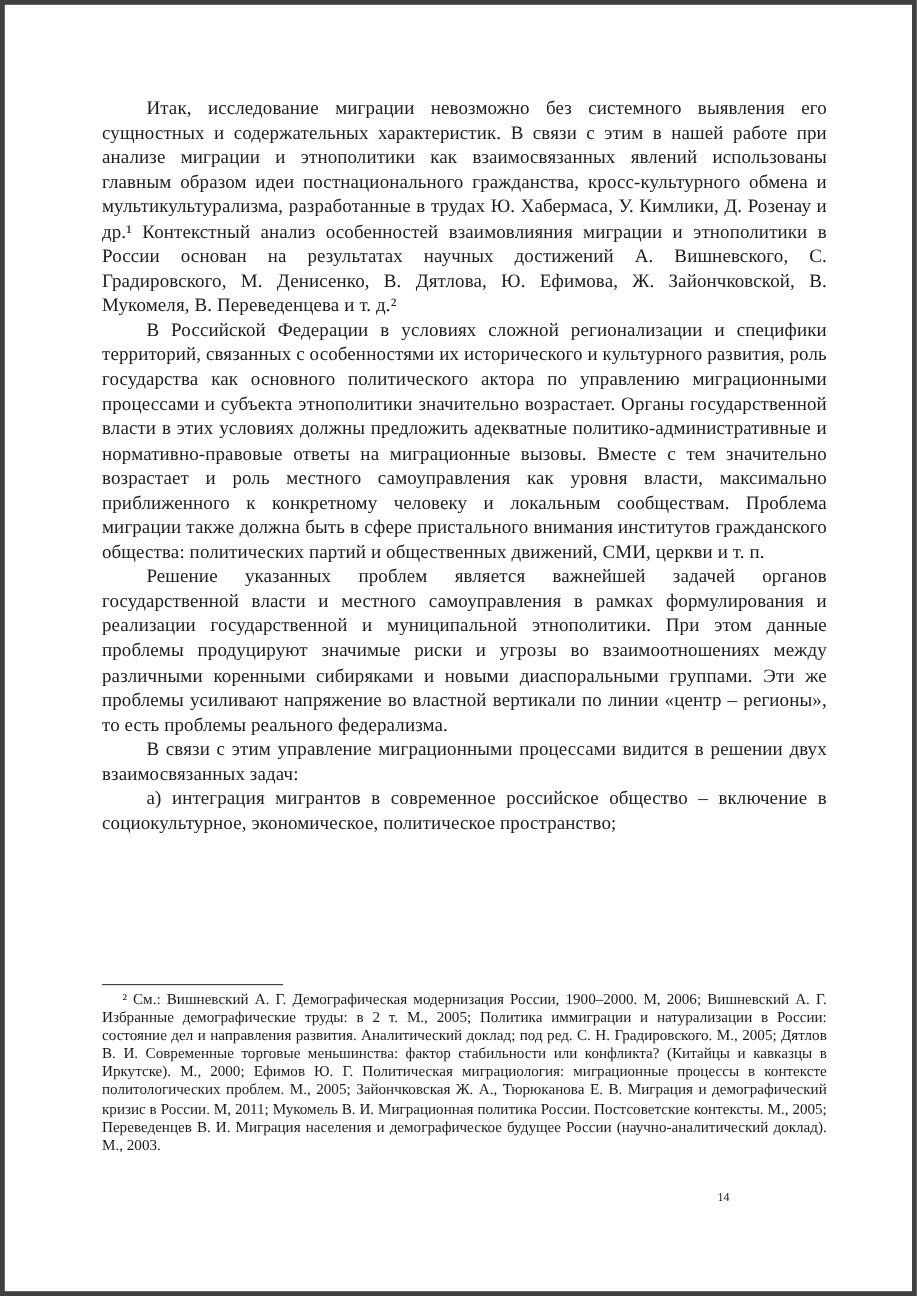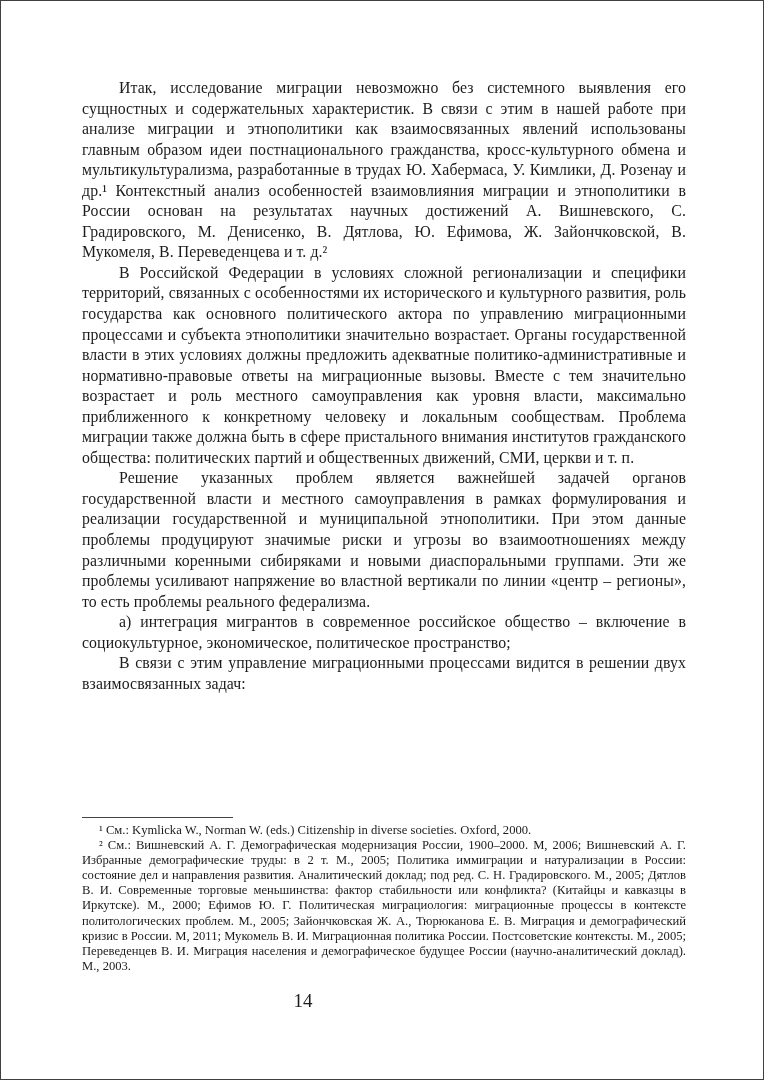--- a/index.html
+++ b/index.html
@@ -12,21 +12,21 @@
     height: 1080px;
     position: relative;
     font-family: "Liberation Serif", "DejaVu Serif", serif;
     color: #1b1b1b;
     overflow: hidden;
   }
   .page {
     position: absolute;
     inset: 0;
     background: #ffffff;
-    border: 1px solid #404040;
+    border: 4px solid #404040;
     box-sizing: border-box;
   }
   .text-block {
     position: absolute;
     left: 81px;
     top: 77px;
     width: 604px;
     font-size: 15.8px;
     line-height: 20.55px;
     text-align: justify;
@@ -53,38 +53,37 @@
   }
   .footnote {
     margin: 0;
     text-indent: 17px;
   }
   .page-number {
     position: absolute;
     top: 989px;
     left: 0;
     width: 604px;
-    text-align: center;
-    font-size: 19px;
+    text-align: right;
+    font-size: 10px;
   }
 </style>
 </head>
 <body>
 
 <div class="page">
 
   <div class="text-block">
     <p class="para">Итак, исследование миграции невозможно без системного выявления его сущностных и содержательных характеристик. В связи с этим в нашей работе при анализе миграции и этнополитики как взаимосвязанных явлений использованы главным образом идеи постнационального гражданства, кросс-культурного обмена и мультикультурализма, разработанные в трудах Ю. Хабермаса, У. Кимлики, Д. Розенау и др.¹ Контекстный анализ особенностей взаимовлияния миграции и этнополитики в России основан на результатах научных достижений А. Вишневского, С. Градировского, М. Денисенко, В. Дятлова, Ю. Ефимова, Ж. Зайончковской, В. Мукомеля, В. Переведенцева и т. д.²</p>
     <p class="para">В Российской Федерации в условиях сложной регионализации и специфики территорий, связанных с особенностями их исторического и культурного развития, роль государства как основного политического актора по управлению миграционными процессами и субъекта этнополитики значительно возрастает. Органы государственной власти в этих условиях должны предложить адекватные политико-административные и нормативно-правовые ответы на миграционные вызовы. Вместе с тем значительно возрастает и роль местного самоуправления как уровня власти, максимально приближенного к конкретному человеку и локальным сообществам. Проблема миграции также должна быть в сфере пристального внимания институтов гражданского общества: политических партий и общественных движений, СМИ, церкви и т. п.</p>
     <p class="para">Решение указанных проблем является важнейшей задачей органов государственной власти и местного самоуправления в рамках формулирования и реализации государственной и муниципальной этнополитики. При этом данные проблемы продуцируют значимые риски и угрозы во взаимоотношениях между различными коренными сибиряками и новыми диаспоральными группами. Эти же проблемы усиливают напряжение во властной вертикали по линии «центр – регионы», то есть проблемы реального федерализма.</p>
+    <p class="para">В связи с этим управление миграционными процессами видится в решении двух взаимосвязанных задач:</p>
     <p class="para">а) интеграция мигрантов в современное российское общество – включение в социокультурное, экономическое, политическое пространство;</p>
-    <p class="para">В связи с этим управление миграционными процессами видится в решении двух взаимосвязанных задач:</p>
   </div>
 
   <div class="footnotes">
     <div class="fn-rule"></div>
-    <p class="footnote">¹ См.: Kymlicka W., Norman W. (eds.) Citizenship in diverse societies. Oxford, 2000.</p>
     <p class="footnote">² См.: Вишневский А. Г. Демографическая модернизация России, 1900–2000. М, 2006; Вишневский А. Г. Избранные демографические труды: в 2 т. М., 2005; Политика иммиграции и натурализации в России: состояние дел и направления развития. Аналитический доклад; под ред. С. Н. Градировского. М., 2005; Дятлов В. И. Современные торговые меньшинства: фактор стабильности или конфликта? (Китайцы и кавказцы в Иркутске). М., 2000; Ефимов Ю. Г. Политическая миграциология: миграционные процессы в контексте политологических проблем. М., 2005; Зайончковская Ж. А., Тюрюканова Е. В. Миграция и демографический кризис в России. М, 2011; Мукомель В. И. Миграционная политика России. Постсоветские контексты. М., 2005; Переведенцев В. И. Миграция населения и демографическое будущее России (научно-аналитический доклад). М., 2003.</p>
   </div>
 
   <div class="page-number">14</div>
 
 </div>
 
 </body></html>

